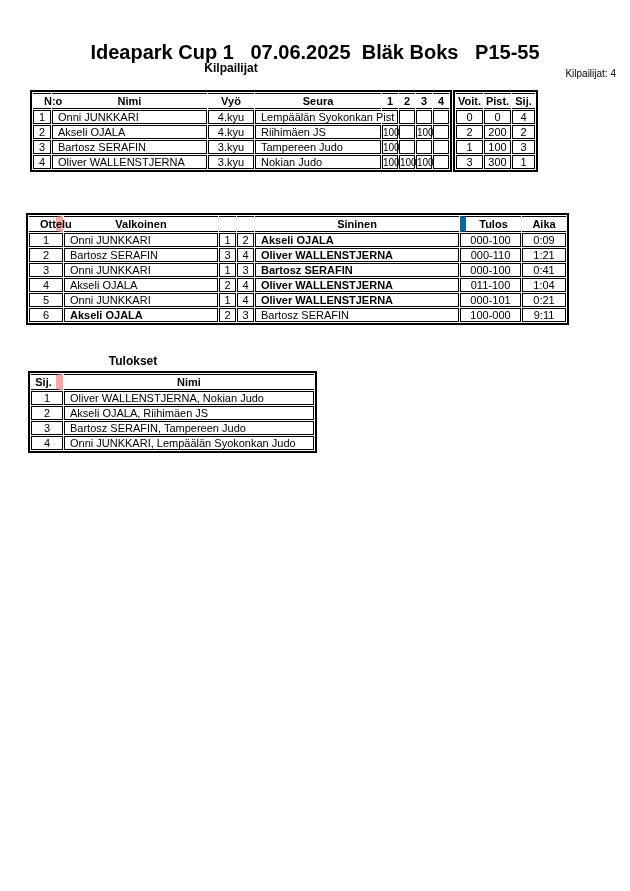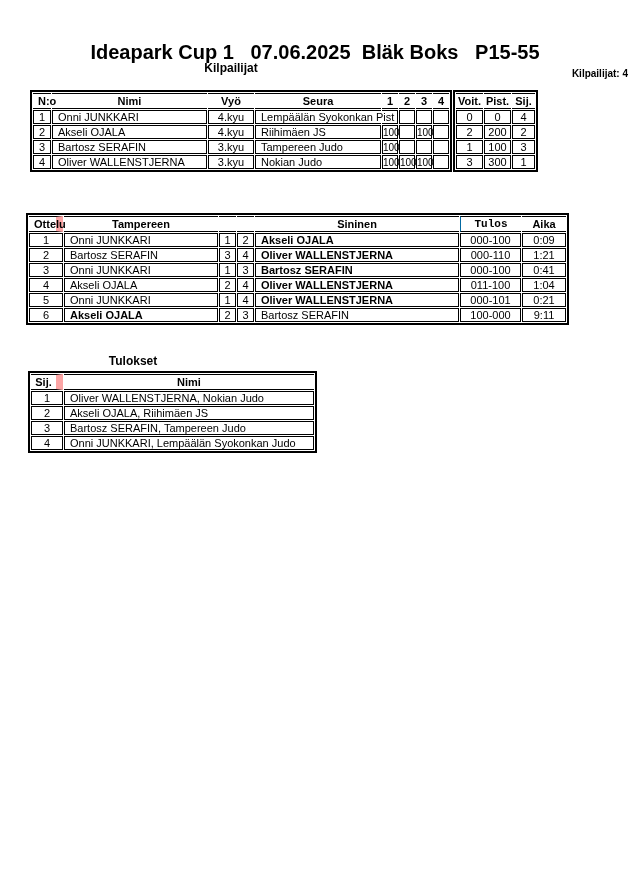--- a/index.html
+++ b/index.html
@@ -10,40 +10,40 @@
   }
   .doc-title {
     position:absolute; top:41px; left:0; width:630px;
     text-align:center; font-size:20px; font-weight:bold; white-space:pre;
   }
   .section-title {
     position:absolute; transform:translateX(-50%);
     font-size:12px; font-weight:bold; white-space:nowrap;
   }
   .count-label {
-    position:absolute; top:68px; right:2px; font-size:10px;font-weight:bold;
+    position:absolute; top:68px; right:14px; font-size:10px;
   }
   table {
     border-collapse:separate; border-spacing:1px;
     border:2px solid #000; table-layout:fixed;
     background:#fff;
   }
   td, th {
     border:1px solid #000; box-sizing:border-box;
     font-size:11px; padding:0; vertical-align:middle;
     overflow:visible; white-space:nowrap;
   }
   th {
     border-left:none; border-right:none;
     font-weight:bold; height:16px; text-align:center;
   }
   td { height:13px; text-align:center; }
-  th.sep-l { border-left:1px solid #0369a1;font-family:Liberation Mono, monospace; }
+  th.sep-l { border-left:6px solid #0369a1; }
   th.sep-r { border-right:7px solid #fca5a5; }
-  th.edge { text-align:left; padding-left:5px; }
+  th.edge { text-align:left; padding-left:11px; }
   td.txt-l { text-align:left; padding-left:5px; }
   td.score { font-size:10px; }
   td.no-right { border-right:none; }
   td.no-left { border-left:none; }
   .bold { font-weight:bold; }
 
   .t1-wrap { position:absolute; top:90px; left:30px; display:flex; gap:1px; align-items:flex-start; }
   .t1 { width:422px; }
   .t1s { width:85px; }
   .t2 { position:absolute; top:213px; left:26px; width:543px; }
@@ -175,21 +175,21 @@
         <col style="width:154px">
         <col style="width:17px">
         <col style="width:17px">
       <col style="width:204px">
         <col style="width:61px">
         <col style="width:44px">
     </colgroup>
     <thead>
       <tr>
         <th class="edge sep-r">Ottelu</th>
-        <th>Tampereen</th>
+        <th>Valkoinen</th>
         <th></th>
         <th></th>
         <th>Sininen</th>
         <th class="sep-l">Tulos</th>
         <th>Aika</th>
       </tr>
     </thead>
     <tbody>
 
     <tr>

